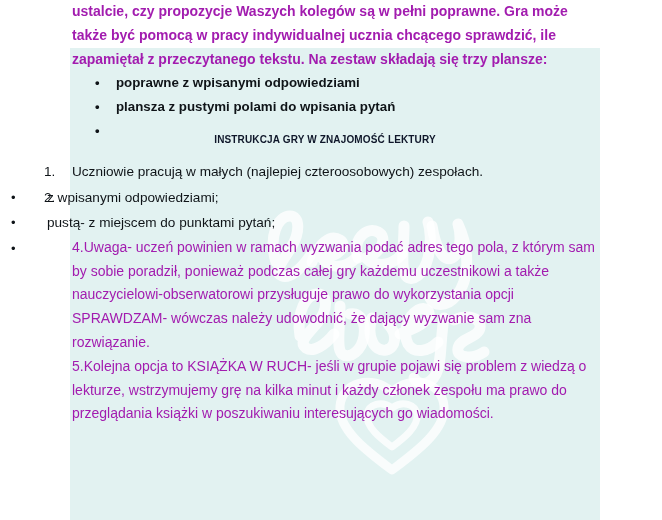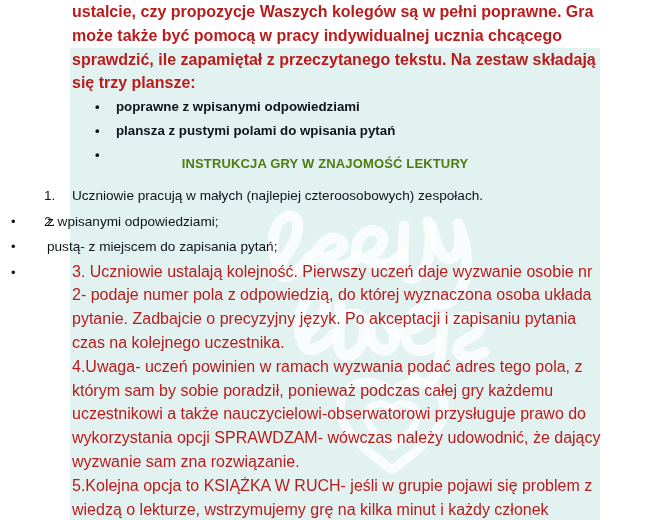--- a/index.html
+++ b/index.html
@@ -46,23 +46,23 @@
     pointer-events: none;
   }
 
   #content {
     position: relative;
     z-index: 2;
     padding: 0;
   }
 
   .para {
-    font-size: 16px;
+    font-size: 14px;
     line-height: 23.8px;
-    color: #b91c1c;
+    color: #a21caf;
     margin: 0;
     padding: 0 58px 0 72px;
     text-align: left;
   }
   .para.first {
     padding-top: 0;
   }
 
   .bold-para {
     font-weight: bold;
@@ -86,24 +86,24 @@
     position: absolute;
     left: 95px;
     top: 0;
     font-size: 13px;
     line-height: 24px;
   }
 
   
   .heading {
     text-align: center;
-    font-size: 13px;
+    font-size: 10px;
     font-weight: bold;
     letter-spacing: 0.15px;
-    color: #4d7c0f;
+    color: #0f172a;
     line-height: 30px;
     margin: 6px 0 4px 0;
     padding-right: 12px;
   }
 
   
   .nlist {
     list-style: none;
     margin: 0;
     padding: 0;
@@ -203,27 +203,26 @@
       </li>
     </ol>
 
     <ul class="blist2">
       <li>
         <span class="bullet">•</span>
         <span>z wpisanymi odpowiedziami;</span>
       </li>
       <li>
         <span class="bullet">•</span>
-        <span>pustą- z miejscem do zapisania pytań;</span>
+        <span>pustą- z miejscem do punktami pytań;</span>
       </li>
       <li>
         <span class="bullet">•</span>
       </li>
     </ul>
 
-    <p class="para">3.   Uczniowie ustalają kolejność. Pierwszy  uczeń daje wyzwanie osobie nr 2- podaje numer pola z odpowiedzią, do której wyznaczona osoba układa pytanie. Zadbajcie o precyzyjny język. Po akceptacji i zapisaniu pytania czas na kolejnego uczestnika.</p>
 
     <p class="para"><span>4.Uwaga- uczeń powinien  w ramach wyzwania podać adres tego pola, z którym sam by sobie poradził, ponieważ podczas całej gry każdemu uczestnikowi a także nauczycielowi-obserwatorowi przysługuje prawo do wykorzystania opcji </span><span class="b">SPRAWDZAM</span><span>- wówczas należy udowodnić, że dający wyzwanie sam zna rozwiązanie.</span></p>
 
     <p class="para"><span>5.Kolejna opcja to </span><span class="b">KSIĄŻKA W RUCH</span><span>- jeśli w grupie pojawi się problem z wiedzą o lekturze, wstrzymujemy grę na kilka minut i każdy członek zespołu ma prawo do przeglądania książki w poszukiwaniu interesujących go wiadomości.</span></p>
 
   </div>
 </div>
 
 </body></html>

